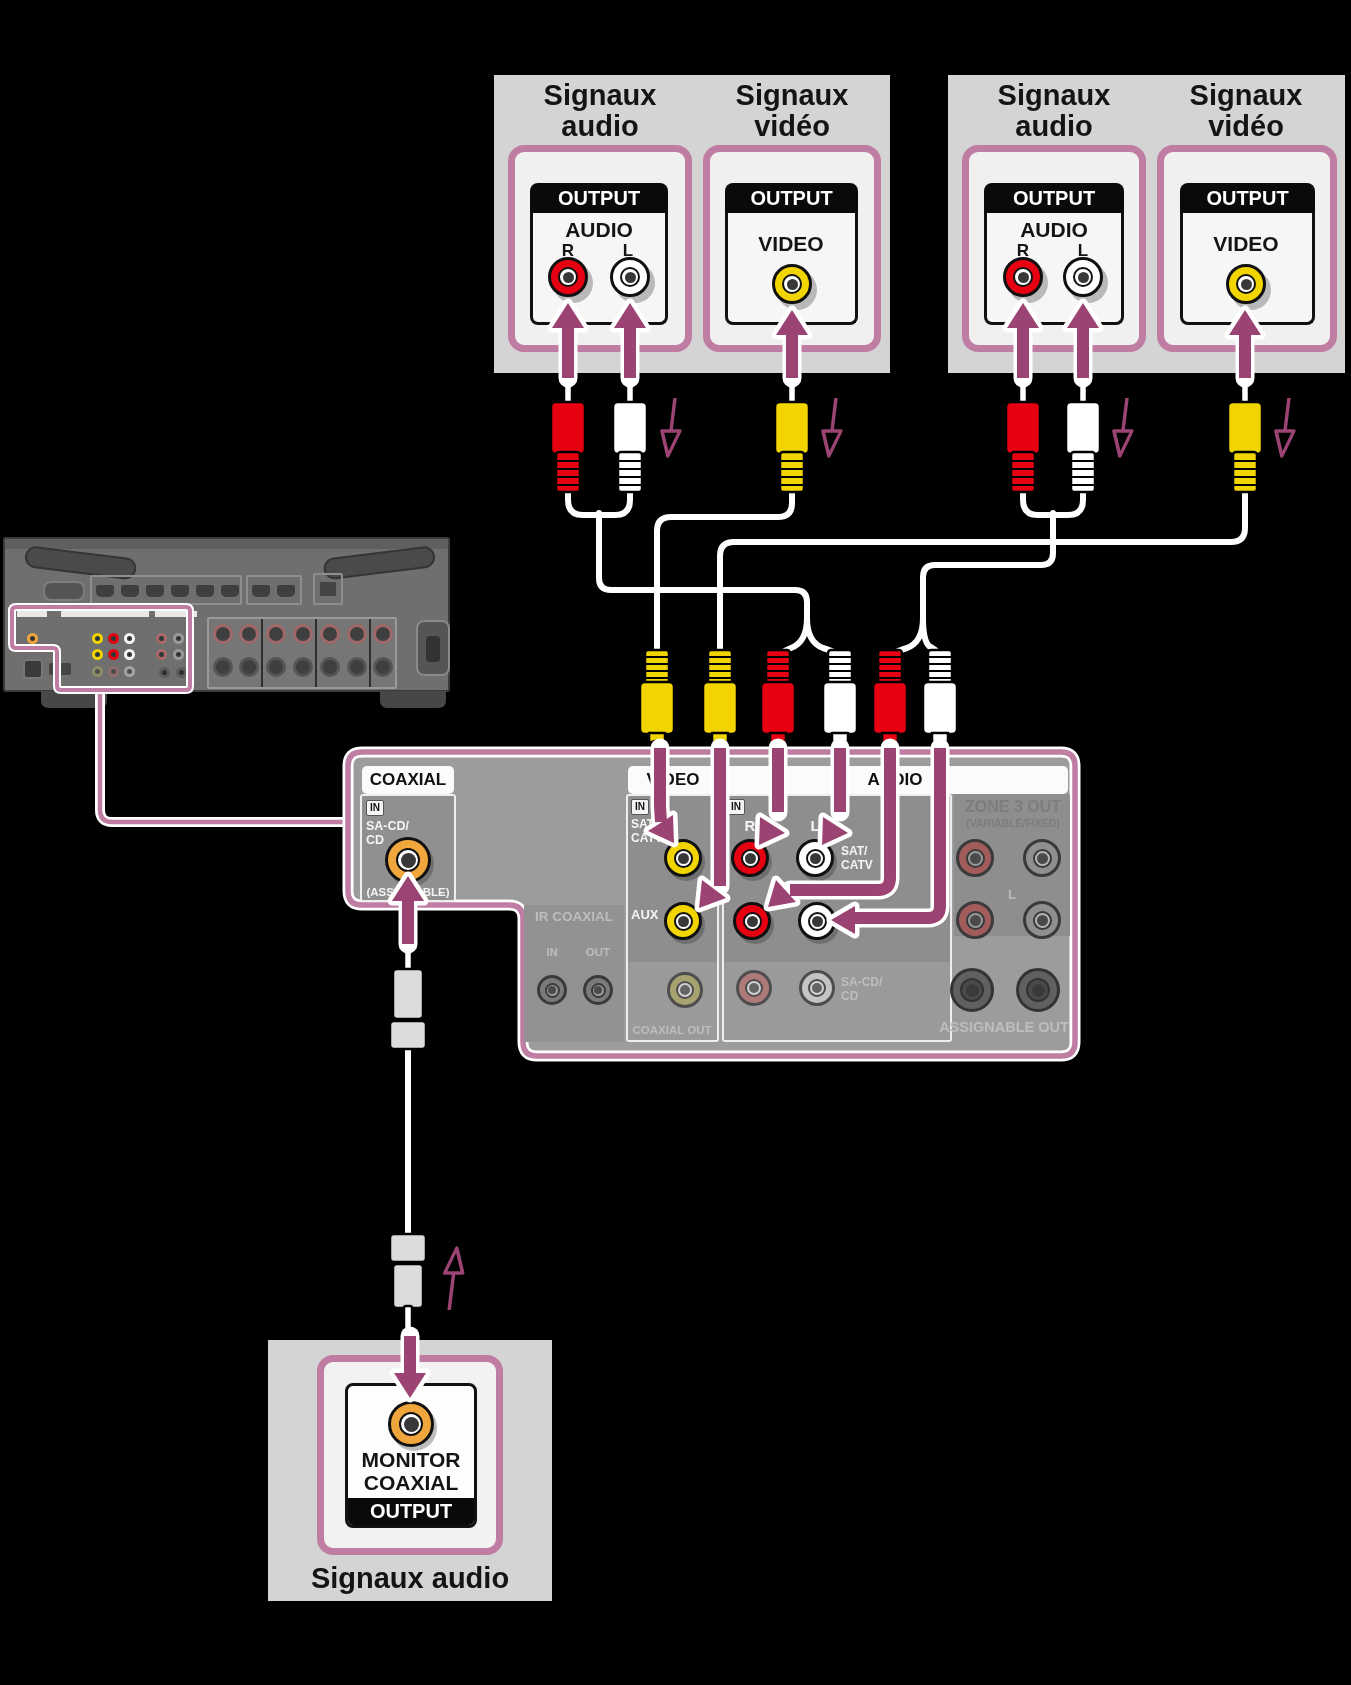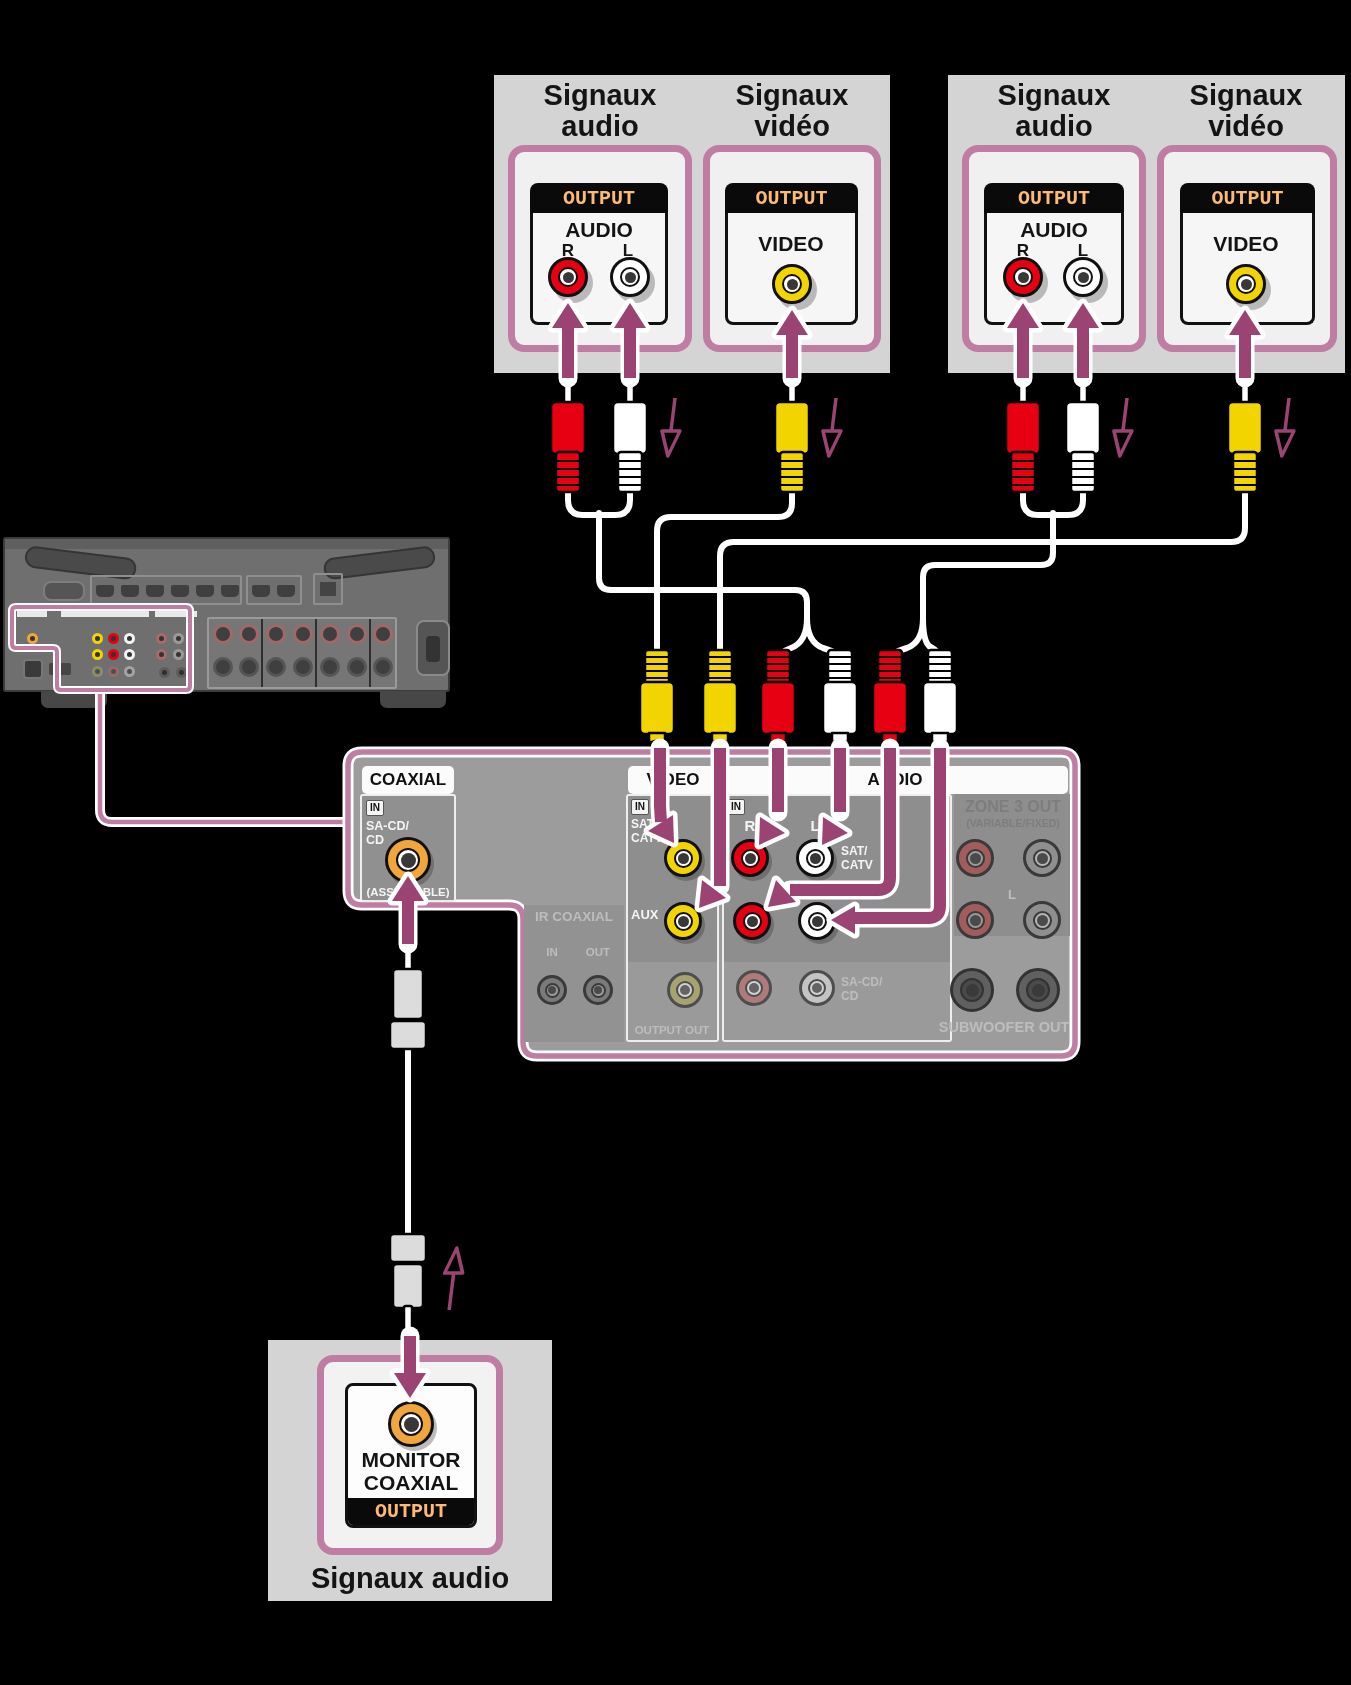--- a/index.html
+++ b/index.html
@@ -5,22 +5,22 @@
   html,body{margin:0;padding:0;background:#000;}
   #canvas{position:relative;width:1351px;height:1685px;background:#000;overflow:hidden;
           font-family:"Liberation Sans",sans-serif;}
   .abs{position:absolute;}
   .ctr{position:absolute;transform:translateX(-50%);white-space:nowrap;}
   
   .devgroup{position:absolute;background:#d4d4d4;}
   .hdg{position:absolute;width:180px;text-align:center;font-size:29px;font-weight:700;
        color:#141414;line-height:1.07;transform:translateX(-50%);}
   .devbox{position:absolute;background:#f0f0f0;border:7px solid #bf7da4;border-radius:16px;box-sizing:border-box;}
-  .outbar{position:absolute;background:#0a0a0a;color:#fdba74;font-weight:700;font-size:20px;
-          display:flex;align-items:center;justify-content:center;border-radius:8px 8px 0 0;font-family:Liberation Mono, monospace;}
+  .outbar{position:absolute;background:#0a0a0a;color:#ffffff;font-weight:700;font-size:20px;
+          display:flex;align-items:center;justify-content:center;border-radius:8px 8px 0 0;}
   .plate{position:absolute;background:#f6f6f6;border:3px solid #111;border-top:none;
          border-radius:0 0 8px 8px;box-sizing:border-box;}
   .plateLbl{font-size:21px;font-weight:700;color:#141414;}
   .rl{font-size:17px;font-weight:700;color:#141414;}
   
   .jack{position:absolute;border-radius:50%;border:3px solid #101010;display:flex;
         align-items:center;justify-content:center;box-sizing:border-box;}
   .jack .w{border-radius:50%;background:#fff;border:2px solid #101010;display:flex;
            align-items:center;justify-content:center;box-sizing:border-box;}
   .jack .c{border-radius:50%;background:#383838;}
@@ -240,21 +240,21 @@
   <div class="jack pshadow" style="left:664px;top:902px;width:38px;height:38px;background:#f2d500;">
       <span class="w" style="width:19px;height:19px;">
         <span class="c" style="width:11px;height:11px;"></span>
       </span>
     </div>
   <div class="jack muted" style="left:667px;top:972px;width:36px;height:36px;background:#b3ab4e;">
       <span class="w" style="width:18px;height:18px;">
         <span class="c" style="width:10px;height:10px;"></span>
       </span>
     </div>
-  <div class="ctr glab" style="left:672px;top:1024px;font-size:11.5px;">OUTPUT OUT</div>
+  <div class="ctr glab" style="left:672px;top:1024px;font-size:11.5px;">COAXIAL OUT</div>
 
   <div class="strip" style="left:722px;top:766px;width:346px;height:28px;">AUDIO</div>
   <div class="subp" style="left:722px;top:794px;width:230px;height:248px;background:#8e8e8e;"></div>
   <div class="abs" style="left:724px;top:962px;width:226px;height:78px;background:#9a9a9a;"></div>
   <div class="inbadge" style="left:727px;top:799px;">IN</div>
   <div class="ctr wlab" style="left:750px;top:818px;font-size:15px;">R</div>
   <div class="ctr wlab" style="left:815px;top:818px;font-size:15px;">L</div>
   <div class="jack pshadow" style="left:731px;top:839px;width:38px;height:38px;background:#e60012;">
       <span class="w" style="width:19px;height:19px;">
         <span class="c" style="width:11px;height:11px;"></span>
@@ -317,21 +317,21 @@
   <div class="jack" style="left:950px;top:968px;width:44px;height:44px;background:#606060;border-color:#333;">
       <span class="w" style="width:24px;height:24px;background:#4a4a4a;border-color:#333;">
         <span class="c" style="width:13px;height:13px;background:#3a3a3a;"></span>
       </span>
     </div>
   <div class="jack" style="left:1016px;top:968px;width:44px;height:44px;background:#606060;border-color:#333;">
       <span class="w" style="width:24px;height:24px;background:#4a4a4a;border-color:#333;">
         <span class="c" style="width:13px;height:13px;background:#3a3a3a;"></span>
       </span>
     </div>
-  <div class="ctr glab" style="left:1004px;top:1020px;font-size:14.5px;">SUBWOOFER OUT</div>
+  <div class="ctr glab" style="left:1004px;top:1020px;font-size:14.5px;">ASSIGNABLE OUT</div>
 
   <div class="abs" style="left:268px;top:1340px;width:284px;height:261px;background:#d4d4d4;"></div>
   <div class="srcbox" style="left:317px;top:1355px;width:186px;height:200px;"></div>
   <div class="abs" style="left:345px;top:1383px;width:132px;height:145px;background:#fdfdfd;border:3px solid #111;border-radius:8px;box-sizing:border-box;"></div>
   <div class="jack pshadow" style="left:388px;top:1401px;width:46px;height:46px;background:#f0a63c;">
       <span class="w" style="width:24px;height:24px;">
         <span class="c" style="width:15px;height:15px;"></span>
       </span>
     </div>
   <div class="ctr" style="left:411px;top:1448px;font-size:21px;font-weight:700;color:#141414;">MONITOR</div>

